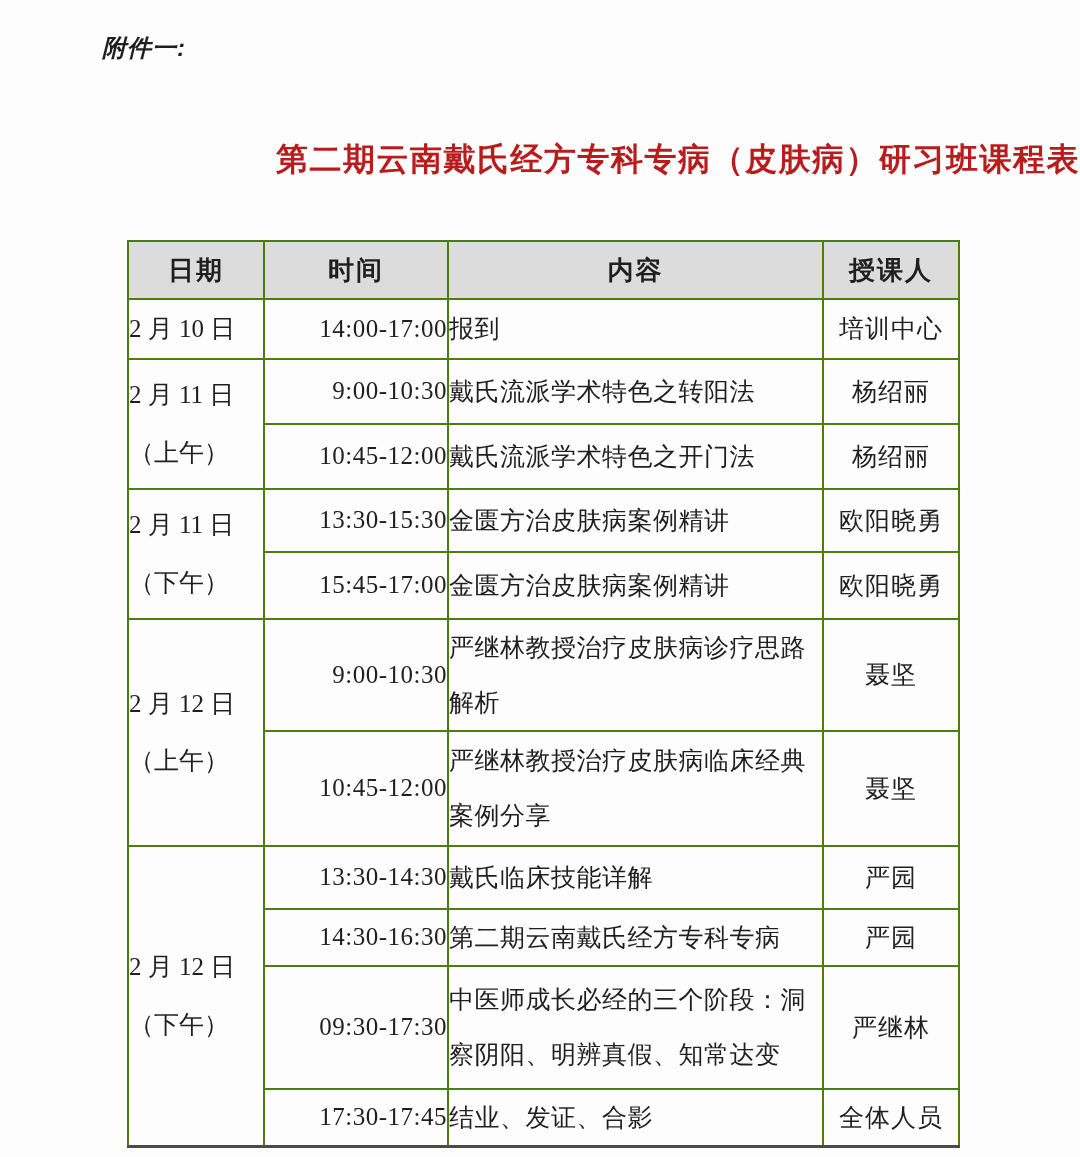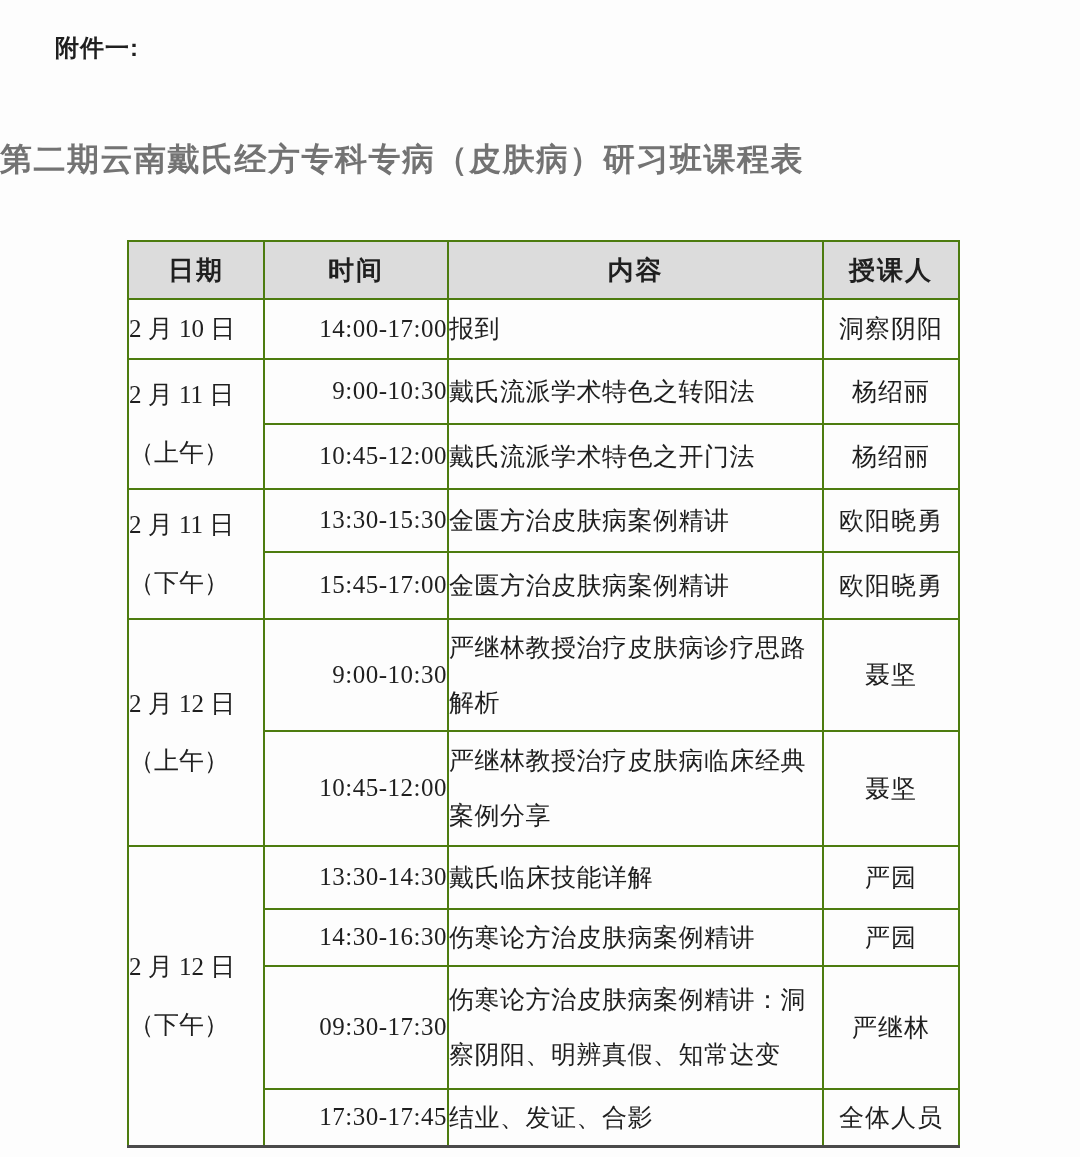--- a/index.html
+++ b/index.html
@@ -10,34 +10,35 @@
     height: 1157px;
     font-family: "Liberation Serif", "DejaVu Serif", serif;
     color: #1f1f1f;
   }
   .page {
     width: 1080px;
     height: 1157px;
     overflow: hidden;
   }
   .attachment-label {
-    margin: 32px 0 0 55px;
+    margin: 32px 0 0 102px;
     font-family: "Liberation Sans", "DejaVu Sans", sans-serif;
     font-weight: 700;
     font-size: 24px;
     letter-spacing: 1px;
+    font-style: italic;
   }
   .doc-title {
     margin-top: 74px;
-    text-align: left;
+    text-align: right;
     font-family: "Liberation Sans", "DejaVu Sans", sans-serif;
     font-weight: 700;
     font-size: 32px;
     letter-spacing: 1.5px;
-    color: #737373;
+    color: #b91c1c;
   }
   table.schedule {
     margin: 58px 0 0 127px;
     width: 831px;
     border-collapse: collapse;
     table-layout: fixed;
     border: 2px solid #4a4a4a;
     border-bottom-width: 3px;
   }
   table.schedule th, table.schedule td {
@@ -97,21 +98,21 @@
       </tr>
     </thead>
     <tbody>
 
       <tr style="height:57px">
         <td class="date-cell">
           <div>2 月 10 日</div>
         </td>
         <td class="time-cell">14:00-17:00</td>
         <td class="content-cell">报到</td>
-        <td class="lecturer-cell">洞察阴阳</td>
+        <td class="lecturer-cell">培训中心</td>
       </tr>
 
       <tr style="height:65px">
         <td class="date-cell" rowspan="2">
           <div>2 月 11 日</div>
           <div>（上午）</div>
         </td>
         <td class="time-cell">9:00-10:30</td>
         <td class="content-cell">戴氏流派学术特色之转阳法</td>
         <td class="lecturer-cell">杨绍丽</td>
@@ -156,26 +157,26 @@
         <td class="date-cell" rowspan="4">
           <div>2 月 12 日</div>
           <div>（下午）</div>
         </td>
         <td class="time-cell">13:30-14:30</td>
         <td class="content-cell">戴氏临床技能详解</td>
         <td class="lecturer-cell">严园</td>
       </tr>
       <tr style="height:45px">
         <td class="time-cell">14:30-16:30</td>
-        <td class="content-cell">伤寒论方治皮肤病案例精讲</td>
+        <td class="content-cell">第二期云南戴氏经方专科专病</td>
         <td class="lecturer-cell">严园</td>
       </tr>
       <tr style="height:123px">
         <td class="time-cell">09:30-17:30</td>
-        <td class="content-cell">伤寒论方治皮肤病案例精讲：洞察阴阳、明辨真假、知常达变</td>
+        <td class="content-cell">中医师成长必经的三个阶段：洞察阴阳、明辨真假、知常达变</td>
         <td class="lecturer-cell">严继林</td>
       </tr>
       <tr style="height:54px">
         <td class="time-cell">17:30-17:45</td>
         <td class="content-cell">结业、发证、合影</td>
         <td class="lecturer-cell">全体人员</td>
       </tr>
 
     </tbody>
   </table>

